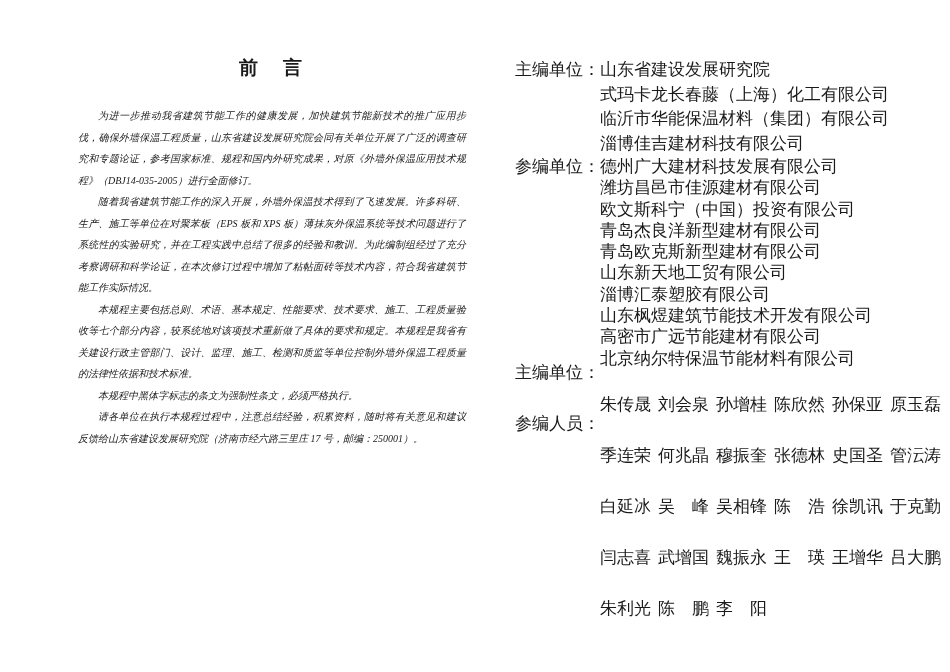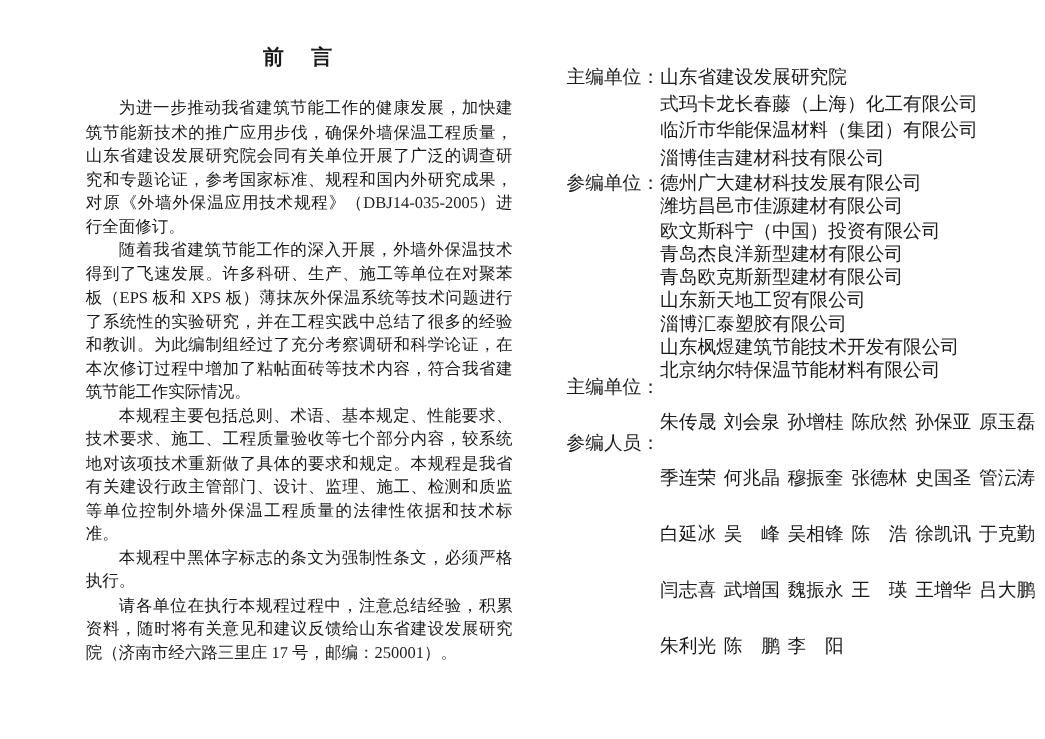--- a/index.html
+++ b/index.html
@@ -13,36 +13,37 @@
   }
   .page {
     position: relative;
     width: 950px; height: 672px;
     background: #ffffff;
   }
 
   
   .col-left {
     position: absolute;
-    left: 78px; top: 39px;
+    left: 78px; top: 55px;
     width: 388px;
   }
   .preface-title {
     text-align: center;
     font-size: 19px;
     font-weight: bold;
     letter-spacing: 3px;
     white-space: pre;
     margin-bottom: 24px;
   }
   .preface-body .para {
-    font-size: 15px;
+    font-size: 10px;
     line-height: 21.5px;
     text-align: justify;
     text-indent: 2em;
+    font-style: italic;
   }
 
   
   .col-right {
     position: absolute;
     left: 515px; top: 58px;
     width: 410px;
     font-size: 17px;
   }
   .credit-row { display: flex; align-items: flex-start; }
@@ -96,20 +97,21 @@
       <span class="credit-label part">参编单位：</span>
       <div class="unit-list-part">
           <div class="list-item">德州广大建材科技发展有限公司</div>
           <div class="list-item">潍坊昌邑市佳源建材有限公司</div>
           <div class="list-item">欧文斯科宁（中国）投资有限公司</div>
           <div class="list-item">青岛杰良洋新型建材有限公司</div>
           <div class="list-item">青岛欧克斯新型建材有限公司</div>
           <div class="list-item">山东新天地工贸有限公司</div>
           <div class="list-item">淄博汇泰塑胶有限公司</div>
           <div class="list-item">山东枫煜建筑节能技术开发有限公司</div>
+          <div class="list-item">高密市广远节能建材有限公司</div>
           <div class="list-item">北京纳尔特保温节能材料有限公司</div>
         </div>
     </div>
 
     <div class="credit-row row-chief-staff">
       <span class="credit-label staff">主编单位：</span>
       <div class="staff-block">
         <div class="staff-line"><span class="list-item">朱传晟</span><span class="list-item">刘会泉</span><span class="list-item">孙增桂</span><span class="list-item">陈欣然</span><span class="list-item">孙保亚</span><span class="list-item">原玉磊</span></div>
       </div>
     </div>

